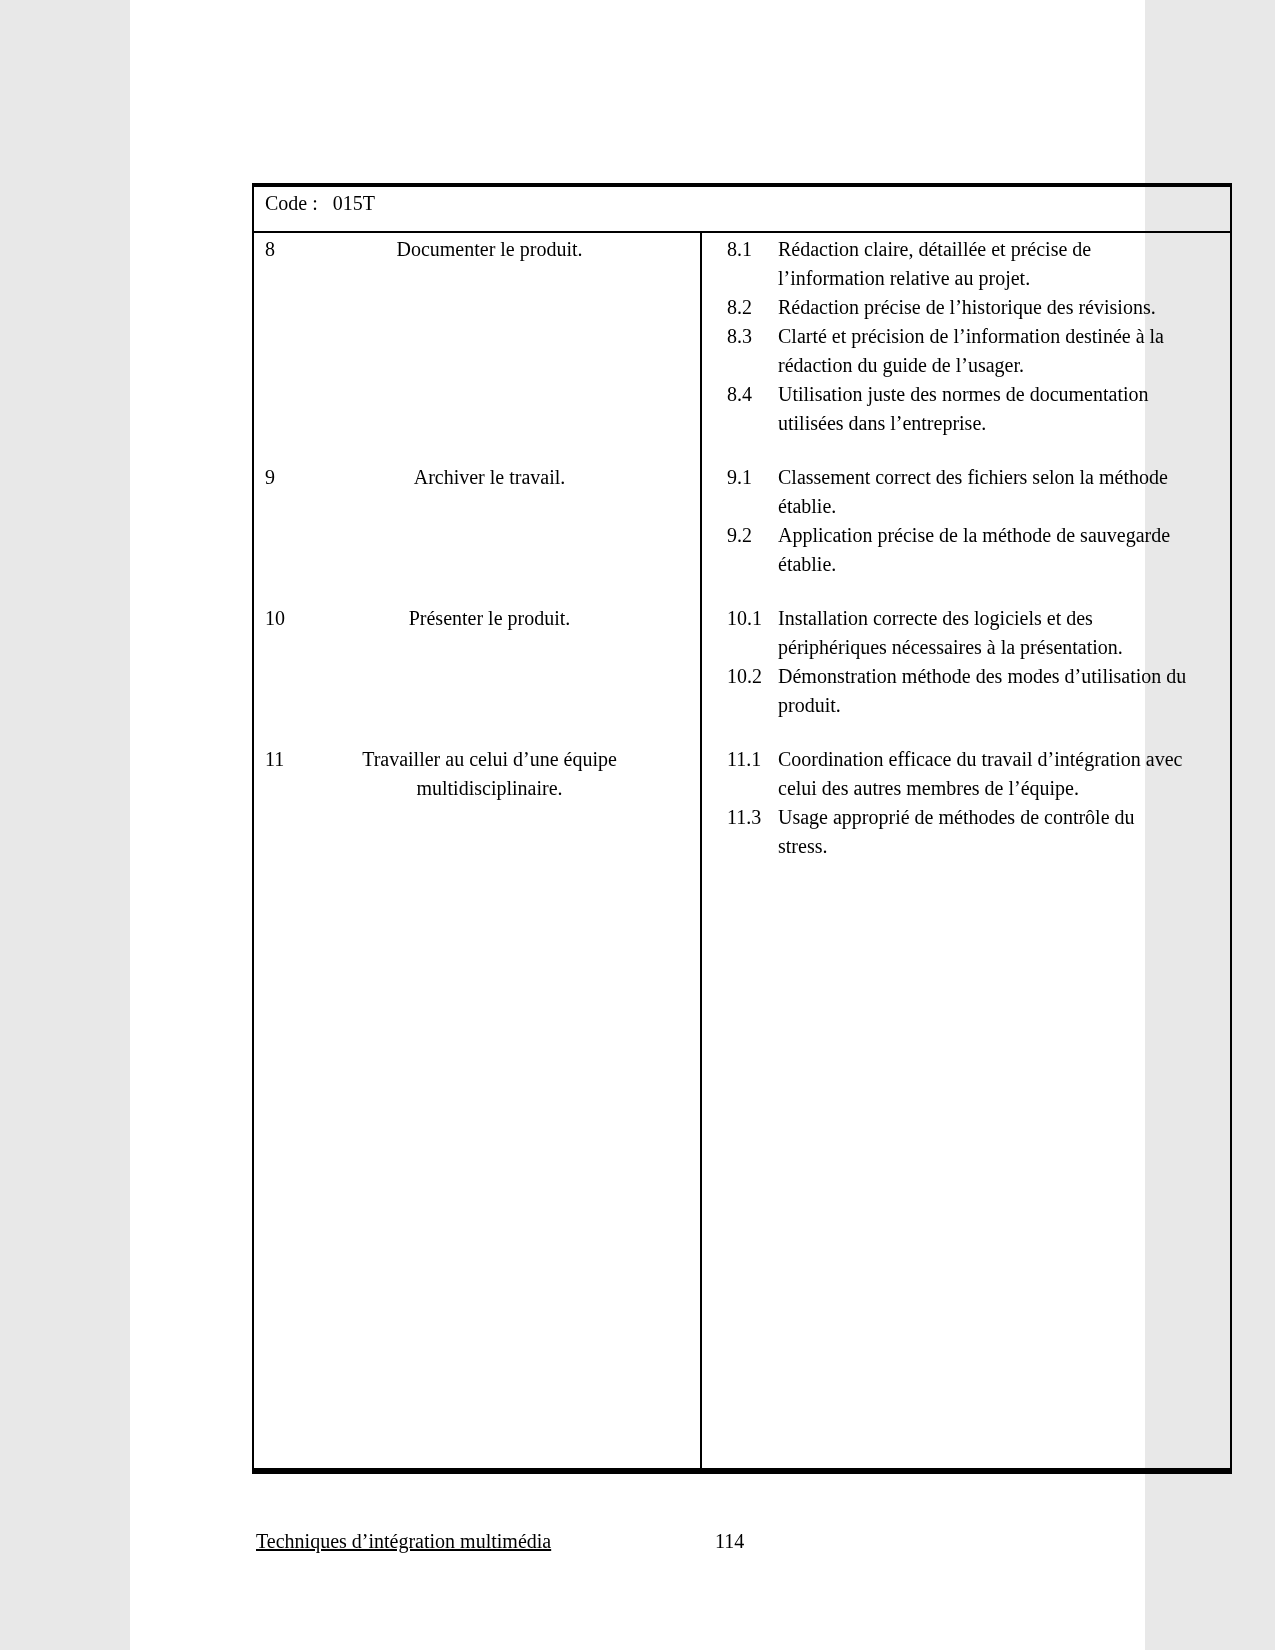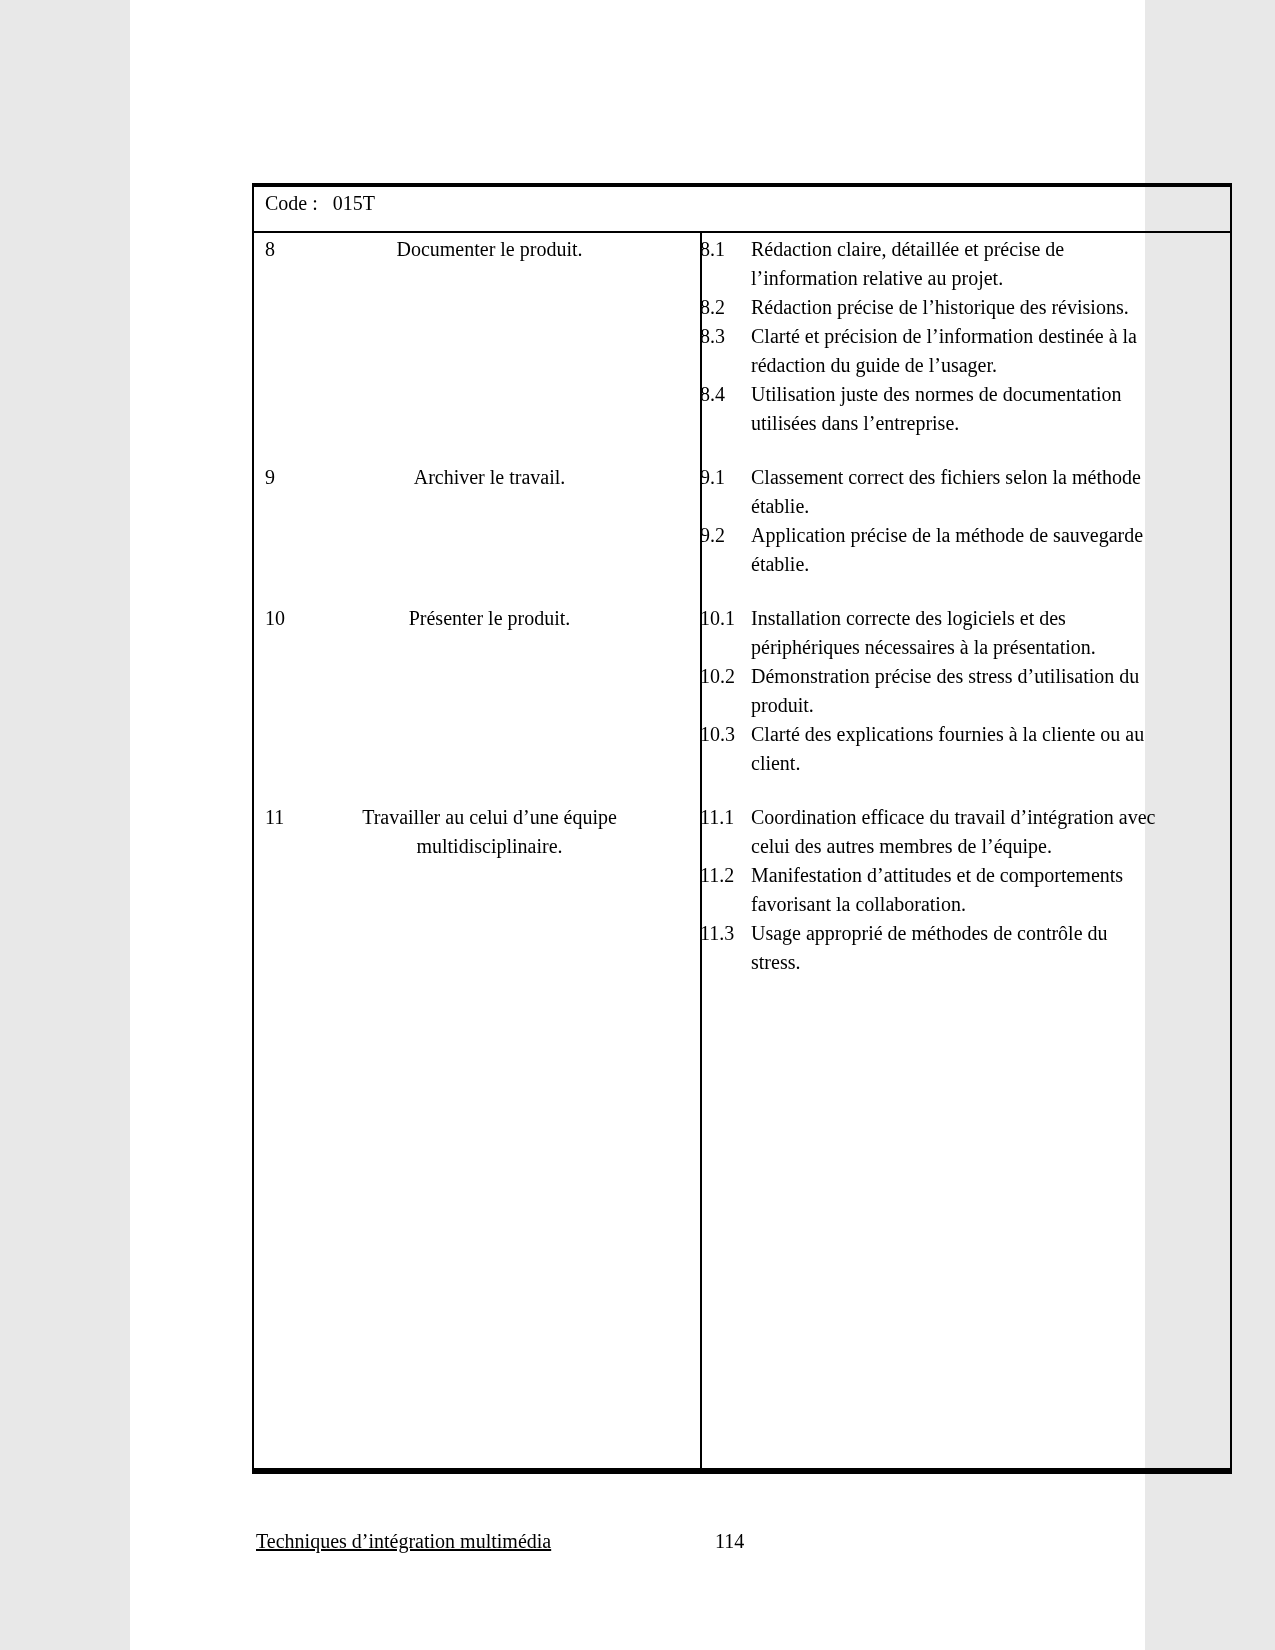--- a/index.html
+++ b/index.html
@@ -55,20 +55,21 @@
     box-sizing: border-box;
     padding-left: 11px;
     display: flex;
     align-items: flex-start;
   }
   .item-num { flex: 0 0 34px; }
   .item-text { flex: 1; white-space: pre-line; padding-right: 20px; text-align: center; }
   .crit-cell {
     flex: 1;
     box-sizing: border-box;
+    padding-left: 27px;
     min-width: 0;
   }
   .criterion { display: flex; align-items: flex-start; }
   .crit-num { flex: 0 0 51px; }
   .crit-text { flex: 1; white-space: pre-line; padding-right: 10px; }
   .page-footer {
     position: absolute;
     left: 0;
     top: 1527px;
     width: 100%;
@@ -144,47 +145,37 @@
           <span class="item-text">Présenter le produit.</span>
         </div>
         <div class="crit-cell">
           <div class="criterion">
             <span class="crit-num">10.1</span>
             <span class="crit-text">Installation correcte des logiciels et des
 périphériques nécessaires à la présentation.</span>
           </div>
           <div class="criterion">
             <span class="crit-num">10.2</span>
-            <span class="crit-text">Démonstration précise des stress d’utilisation du
+            <span class="crit-text">Démonstration méthode des modes d’utilisation du
 produit.</span>
-          </div>
-          <div class="criterion">
-            <span class="crit-num">10.3</span>
-            <span class="crit-text">Clarté des explications fournies à la cliente ou au
-client.</span>
           </div>
         </div>
       </div>
 
       <div class="t-row">
         <div class="item-cell">
           <span class="item-num">11</span>
           <span class="item-text">Travailler au celui d’une équipe
 multidisciplinaire.</span>
         </div>
         <div class="crit-cell">
           <div class="criterion">
             <span class="crit-num">11.1</span>
             <span class="crit-text">Coordination efficace du travail d’intégration avec
 celui des autres membres de l’équipe.</span>
-          </div>
-          <div class="criterion">
-            <span class="crit-num">11.2</span>
-            <span class="crit-text">Manifestation d’attitudes et de comportements
-favorisant la collaboration.</span>
           </div>
           <div class="criterion">
             <span class="crit-num">11.3</span>
             <span class="crit-text">Usage approprié de méthodes de contrôle du
 stress.</span>
           </div>
         </div>
       </div>
 
     </div>

